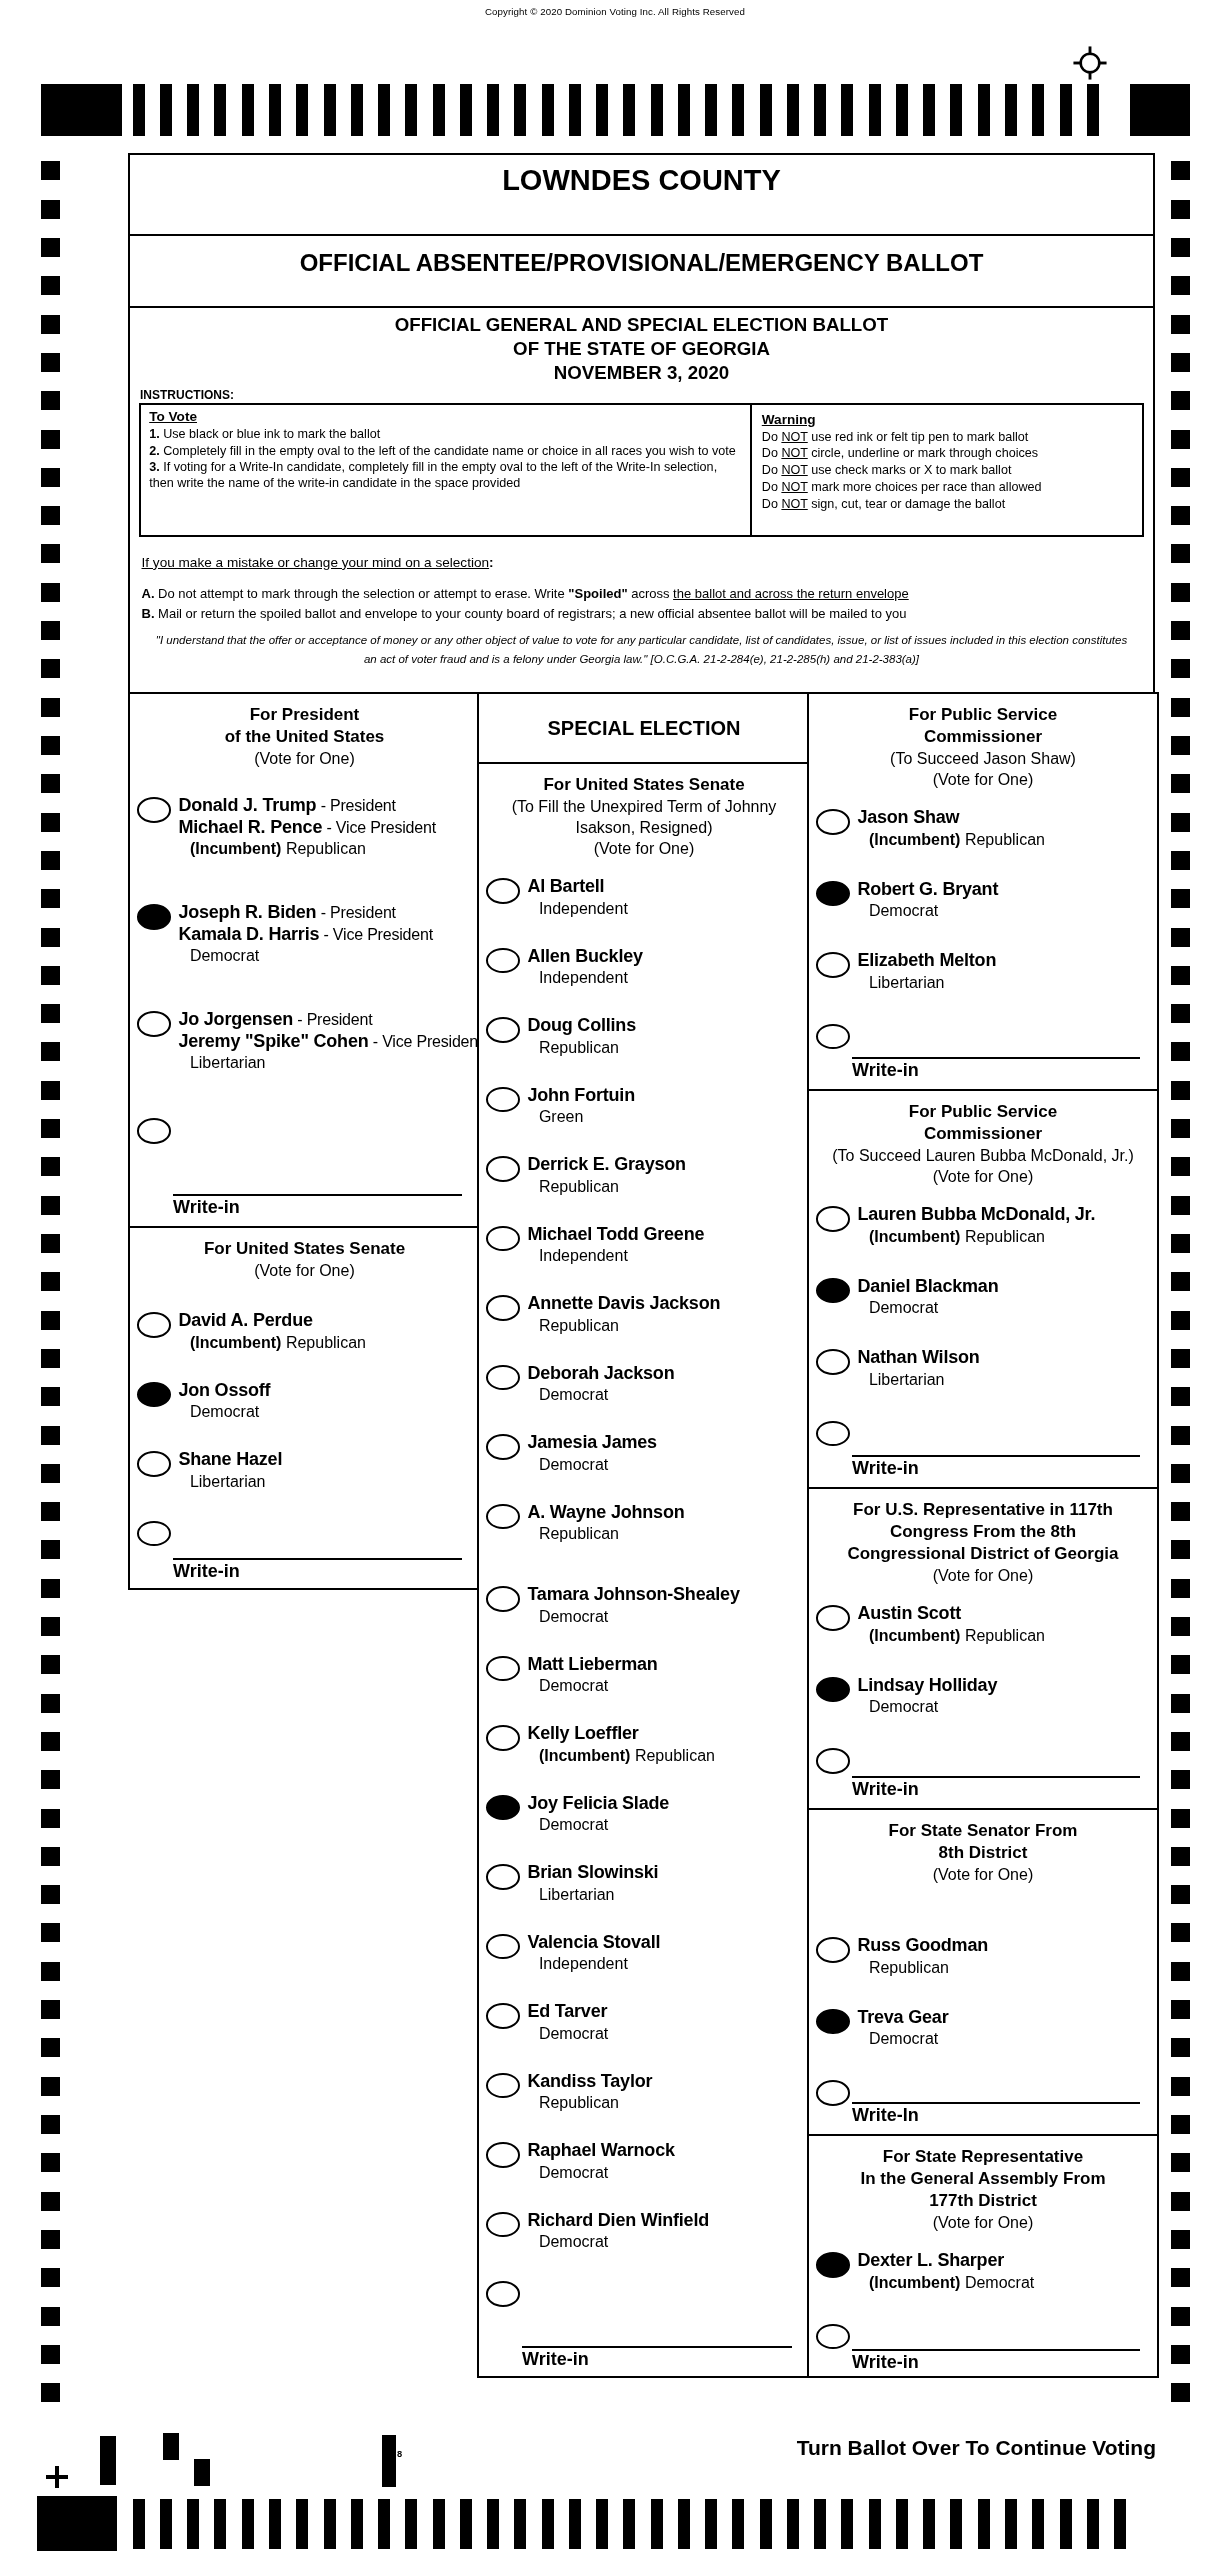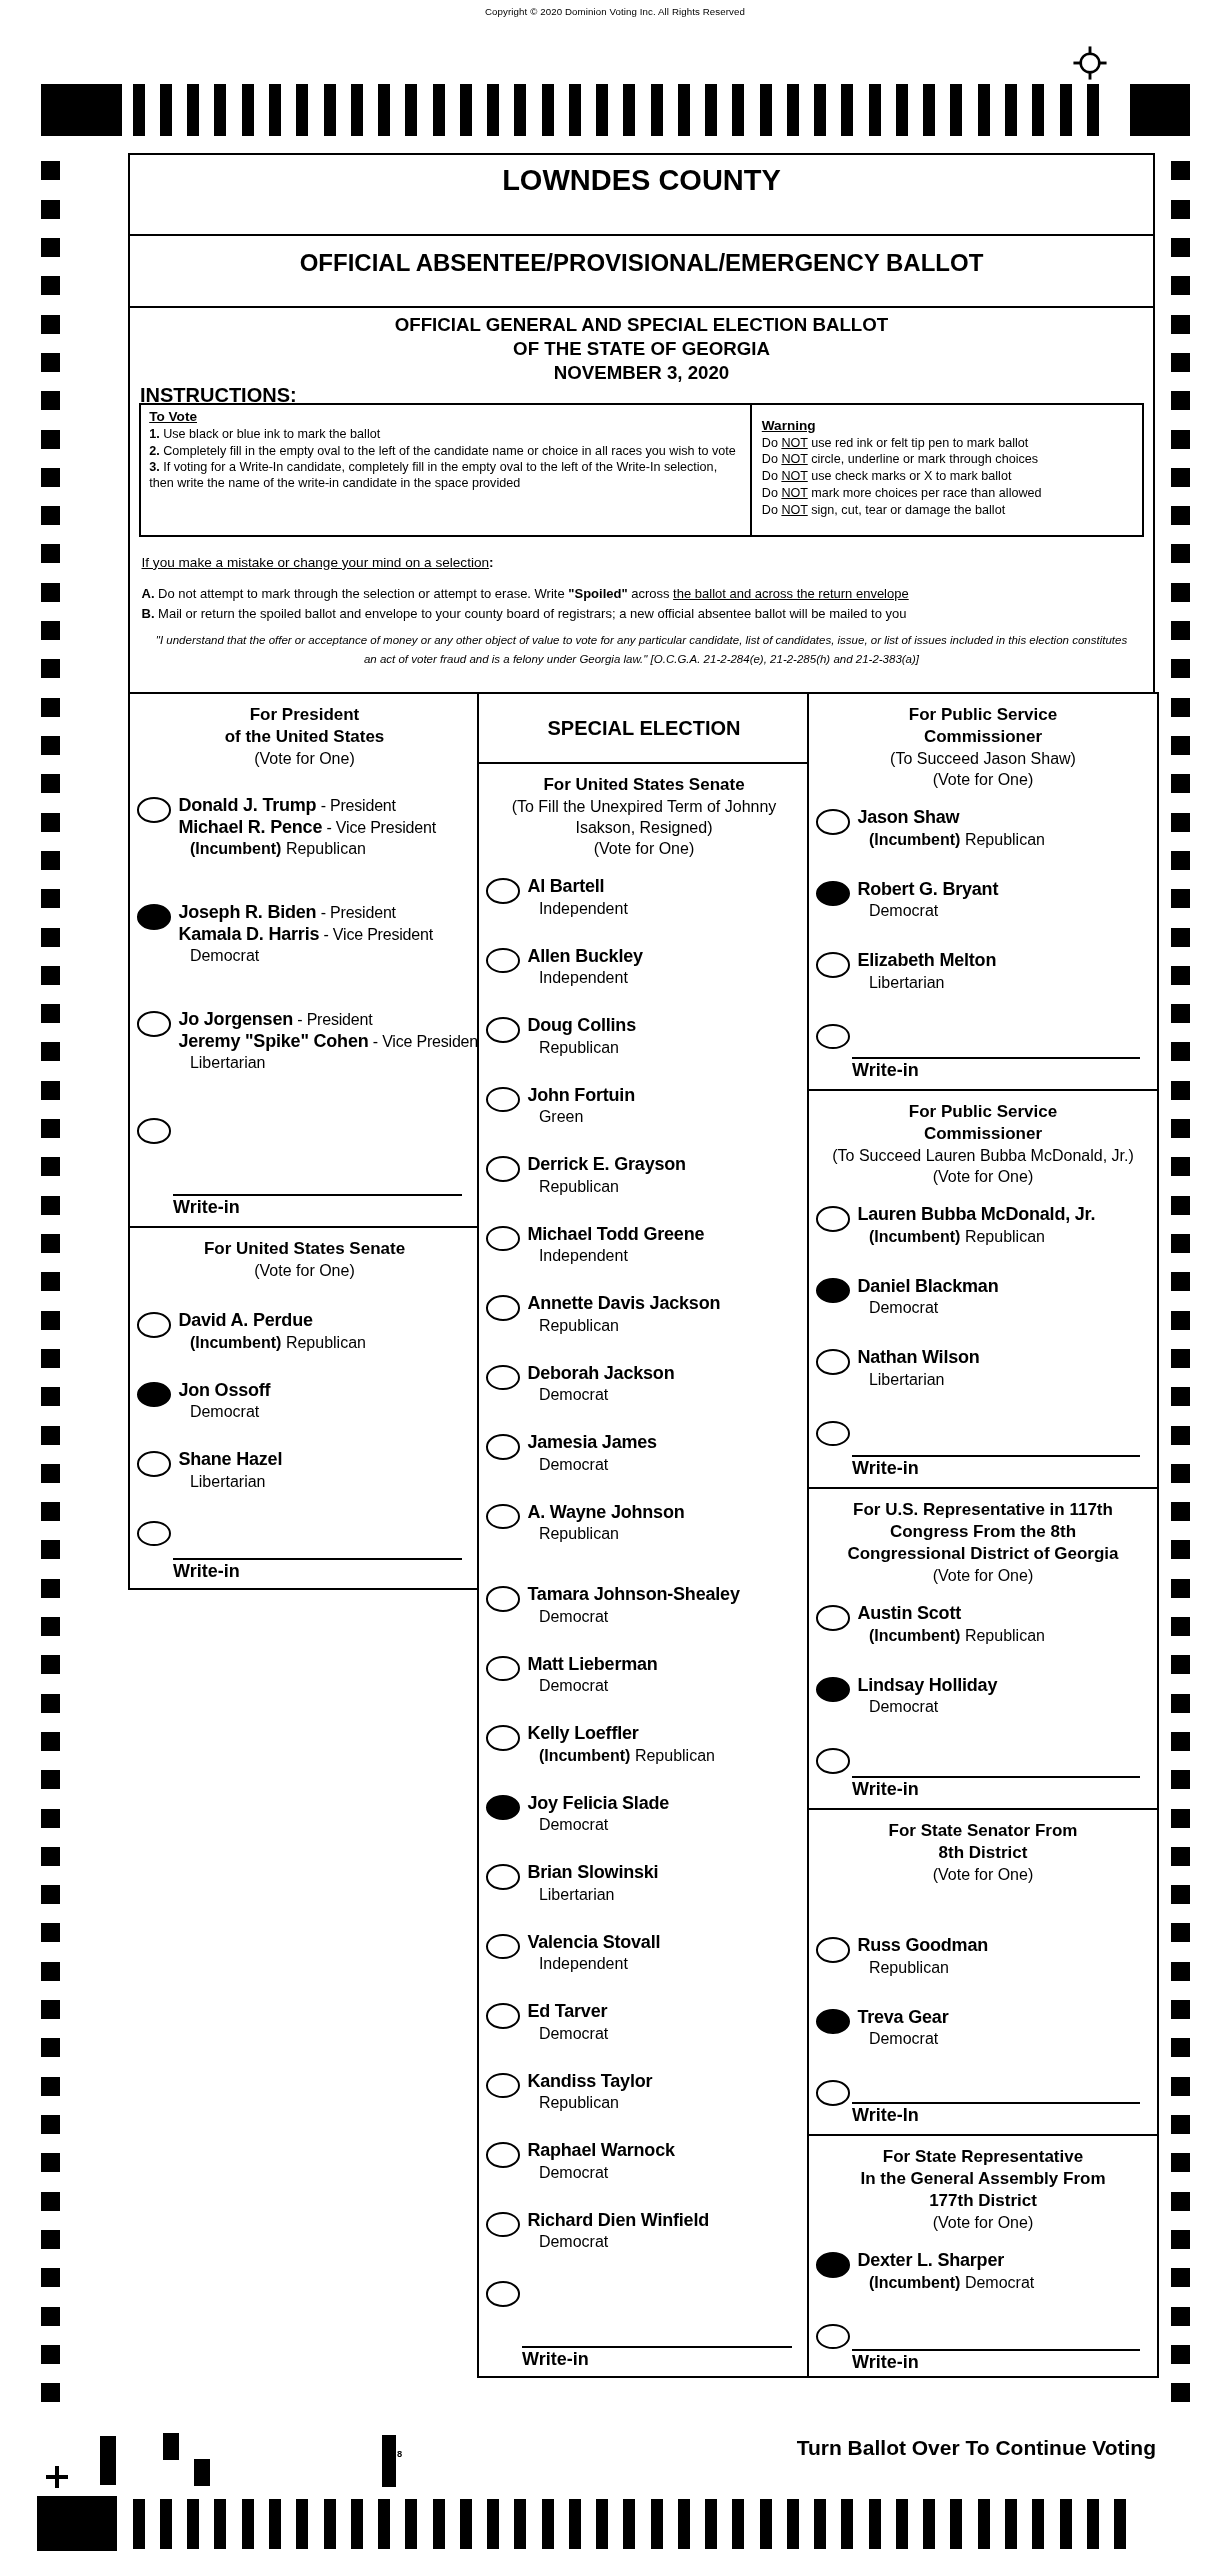--- a/index.html
+++ b/index.html
@@ -12,24 +12,24 @@
   #ballot{position:absolute;left:128px;top:153px;width:1027px}
   .hbox{border:2.9px solid #000;border-bottom:none;text-align:center}
   #county-box{height:70px;padding-top:8.6px}
   .county-name{font-size:29px;font-weight:bold}
   .style-nums{font-size:18.7px;font-weight:bold;margin-top:2.9px}
   #type-box{height:57px;border:2.9px solid #000;border-bottom:none;padding-top:13px;text-align:center}
   .type-title{font-size:24px;font-weight:bold}
   #intro-box{height:412px;border:2.9px solid #000;overflow:hidden}
   .etitle{font-size:18.7px;font-weight:bold;line-height:24px;text-align:center}
   .etitle:first-child{margin-top:5.7px}
-  #instr-label{font-size:20px;font-weight:bold;margin:1.4px 0 0 10px;line-height:16px}
+  #instr-label{font-size:12px;font-weight:bold;margin:1.4px 0 0 10px;line-height:16px}
   #instr-table{display:flex;border:2.9px solid #000;margin:0 8.6px;height:130px}
   #tovote-cell{width:592px;padding:4.3px 8.6px}
-  #warning-cell{flex:1;border-left:2.2px solid #000;padding:13px 10px}
+  #warning-cell{flex:1;border-left:2.2px solid #000;padding:7px 10px}
   .cell-title{font-size:13.6px;font-weight:bold;text-decoration:underline;line-height:16.5px}
   .instr-item{font-size:12.6px;line-height:15.4px;margin-top:1.4px}
   .s-b{font-weight:bold}
   .s-bu{font-weight:normal;text-decoration:underline}
   .s-r{font-weight:normal}
   #mistake{margin:16px 11.5px 0 11.5px;font-size:13px;line-height:19.4px}
   .mhead{font-size:13.6px}
   .mitem{margin-top:11.5px}
   .mitem+.mitem{margin-top:1.4px}
   #inperson{margin:8.6px 11.5px 0 11.5px;font-size:13.3px;line-height:19.4px}

